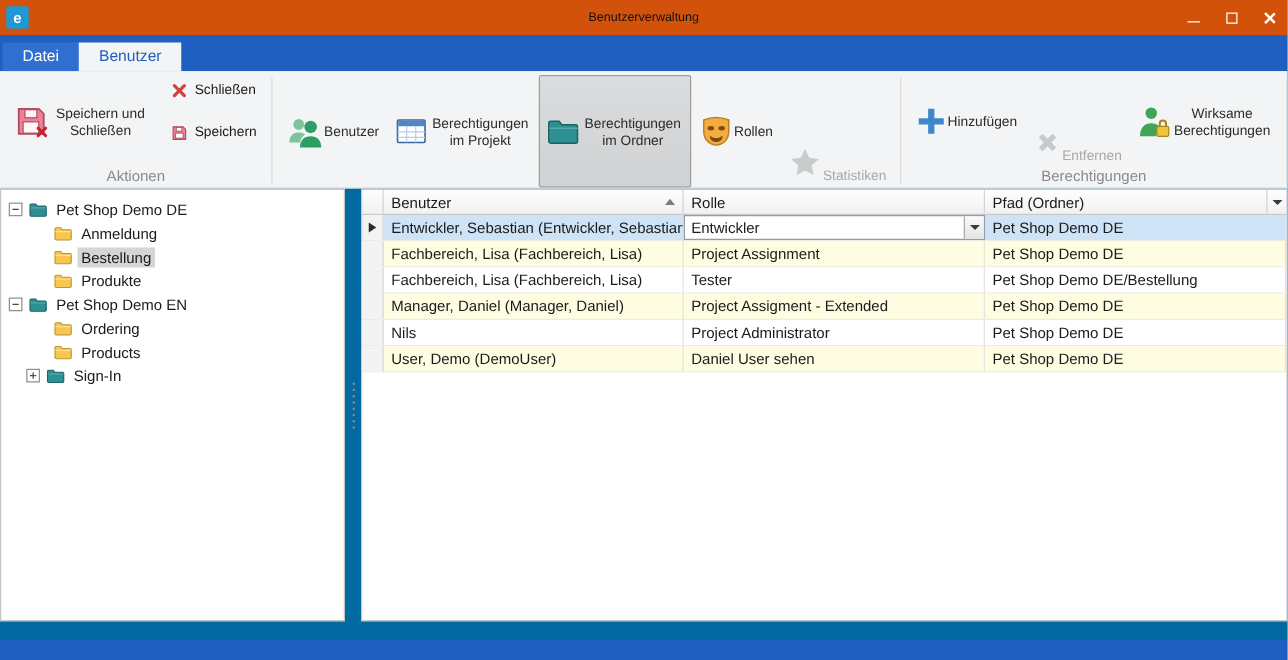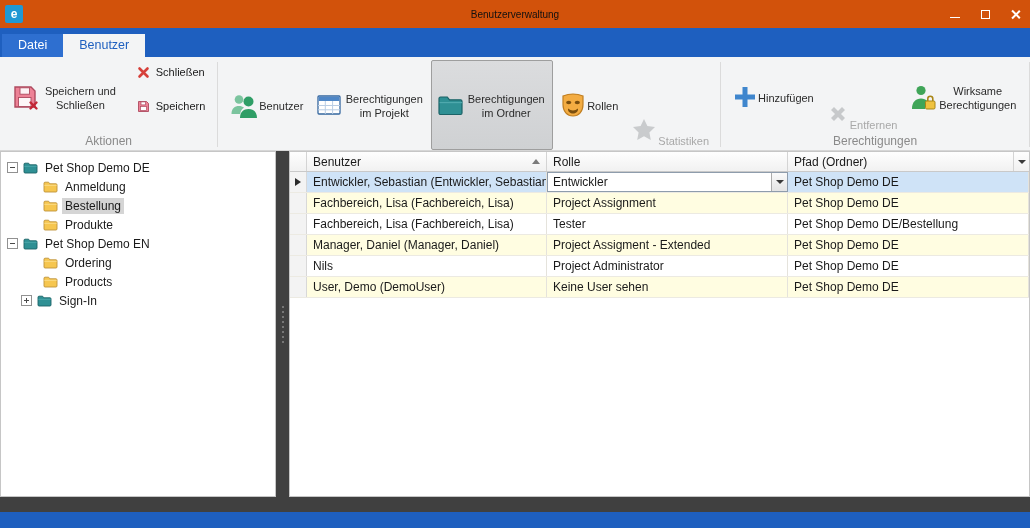--- a/index.html
+++ b/index.html
@@ -37,21 +37,21 @@
           border-radius:2px; text-align:center; font-size:11px; line-height:1.2; color:#2b2b2b; }
   .rbtn .ricon { height:30px; display:flex; align-items:center; justify-content:center; margin-bottom:3px; }
   .rbtn .rlabel { max-width:88px; }
   .rbtn.selected { background:linear-gradient(#DBDCDE,#CFD1D3); border-color:#9E9E9E;justify-content:center; }
   .rbtn.disabled { color:#A8A8A8;align-items:flex-end; }
   .small-col { display:flex; flex-direction:column; gap:16px; padding:3px 2px 0 4px; align-items:flex-start; }
   .rbtn-small { display:flex; align-items:center; gap:5px; font-size:11px; padding:2px 5px; border-radius:2px; }
   .rbtn-small .sicon { width:14px; height:14px; display:flex; align-items:center; justify-content:center; }
 
   
-  .content { flex:1; display:flex; background:#404040; padding-bottom:15px; min-height:0;text-align:right; }
+  .content { flex:1; display:flex; background:#0369a1; padding-bottom:15px; min-height:0;text-align:right; }
   .tree-panel { width:276px; flex:none; border:1px solid #C6C6C6; background:#fff; padding-top:6px; overflow:hidden; }
   .splitter { width:13px; flex:none; display:flex; align-items:center; justify-content:center; }
   .splitter-dots { display:flex; flex-direction:column; gap:3px; }
   .dot { width:2px; height:2px; border-radius:50%; background:#8a8a8a; }
 
   
   .titem { height:19px; display:flex; align-items:center; padding-left:6px; white-space:nowrap; }
   .titem.child { padding-left:42px; }
   .titem.childbox { padding-left:20px; }
   .tbox { width:11px; height:11px; flex:none; border:1px solid #919191; background:#fff; position:relative; margin-right:5px; }
@@ -396,21 +396,21 @@
       <div class="grow">
         <div class="ind"></div>
         <div class="gcell c1">Nils</div>
         <div class="gcell c2">Project Administrator</div>
         <div class="gcell c3">Pet Shop Demo DE</div>
       </div>
 
       <div class="grow alt">
         <div class="ind"></div>
         <div class="gcell c1">User, Demo (DemoUser)</div>
-        <div class="gcell c2">Keine User sehen</div>
+        <div class="gcell c2">Daniel User sehen</div>
         <div class="gcell c3">Pet Shop Demo DE</div>
       </div>
 
       <div class="grid-fill"></div>
     </div>
   </div>
 
   <div class="statusbar"></div>
 </div>
 

